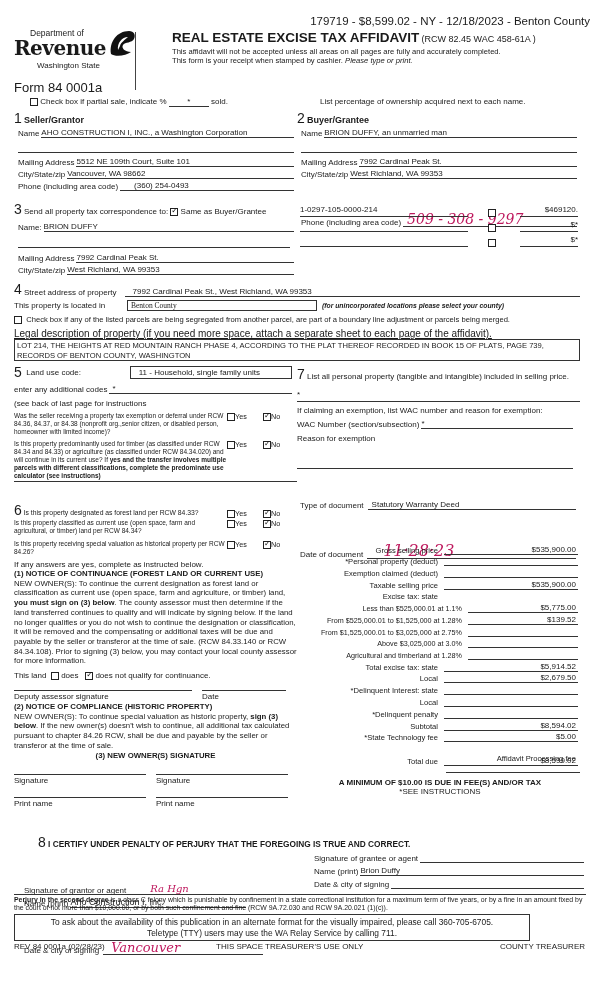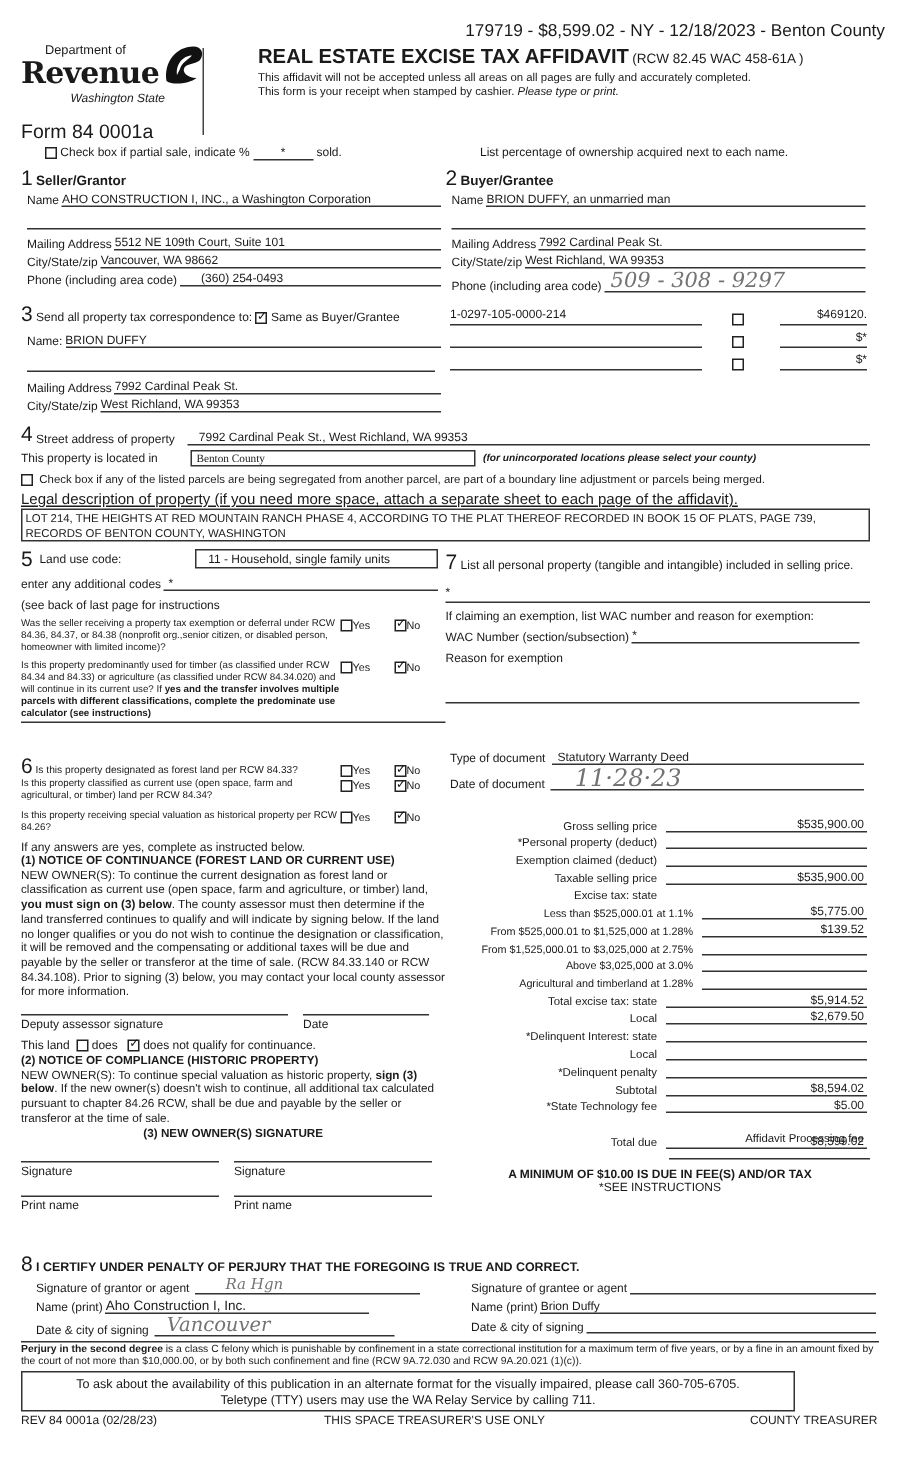--- a/index.html
+++ b/index.html
@@ -1,20 +1,20 @@
 <!DOCTYPE html>
 <html><head>
 <meta charset="utf-8">
 <style>
   * { box-sizing: border-box; margin: 0; padding: 0; }
   html, body { width: 600px; height: 988px; background: #ffffff; overflow: hidden; }
   body { font-family: "Liberation Sans", sans-serif; color: #1a1a1a; font-size: 8px; position: relative; }
   .abs { position: absolute; }
   .ln { border-bottom: 1px solid #333; }
-  .hand { font-family: "DejaVu Serif", serif; font-style: italic; color: #737373; }
+  .hand { font-family: "DejaVu Serif", serif; font-style: italic; color: #be185d; margin-top: 32px; }
   .cb { display: inline-block; width: 8px; height: 8px; border: 1px solid #222; vertical-align: middle; position: relative; background:#fff; }
   .cb.checked::after { content: "\2713"; position: absolute; left: 0; top: -3px; font-size: 8px; line-height: 10px; color:#111; }
   .sec-num { font-size: 14px; font-weight: normal; }
   .b { font-weight: bold; }
   .tiny { font-size: 6.5px; line-height: 8px; }
   .small { font-size: 7.2px; }
   .row { display: flex; align-items: flex-end; }
   .lbl { white-space: nowrap; }
   .fill { flex: 1; border-bottom: 1px solid #333; margin-left: 2px; min-height: 10px; font-size: 8px; white-space: nowrap; overflow: hidden; }
   .amt { text-align: right; }
@@ -25,21 +25,21 @@
   .tax-row.wide .fill { width: 110px; }
 </style>
 </head>
 <body>
 
 <div class="abs" style="left:240px;top:15px;width:350px;text-align:right;font-size:11.5px;">179719 - $8,599.02 - NY - 12/18/2023 - Benton County</div>
 
 <div class="abs" style="left:14px;top:28px;width:120px;height:44px;">
   <div class="abs" style="left:16px;top:0;font-size:8.5px;">Department of</div>
   <div class="abs" style="left:0;top:8px;font-family:'DejaVu Serif',serif;font-weight:bold;font-size:20px;letter-spacing:-0.5px;">Revenue</div>
-  <div class="abs" style="left:33px;top:33px;font-size:8px;font-style:italic;text-align:center;">Washington State</div>
+  <div class="abs" style="left:23px;top:33px;font-size:8px;text-align:center;">Washington State</div>
   <svg class="abs" style="left:93px;top:0px;" width="30" height="30" viewBox="0 0 30 30">
     <path d="M4 26 C2 14 10 3 22 3 C27 3 29 7 27 11 C25 15 18 14 16 17 C14 20 18 24 24 24 C19 28 8 29 4 26 Z" fill="#111"></path>
     <path d="M11 22 C10 15 15 9 21 9 C18 12 14 14 13 18 Z" fill="#fff"></path>
   </svg>
 </div>
 <div class="abs" style="left:14px;top:80px;font-size:13px;">Form 84 0001a</div>
 <div class="abs" style="left:135px;top:32px;width:1px;height:58px;background:#444;"></div>
 
 <div class="abs" style="left:172px;top:30px;white-space:nowrap;">
   <span style="font-size:13.5px;font-weight:bold;">REAL ESTATE EXCISE TAX AFFIDAVIT</span>
@@ -200,26 +200,26 @@
   <div style="display:flex;margin-top:5px;">
     <div class="tiny" style="width:213px;">Is this property receiving special valuation as historical property per RCW 84.26?</div>
     <div class="small" style="width:30px;white-space:nowrap;"><span class="cb"></span><span>Yes</span></div>
     <div class="small" style="white-space:nowrap;margin-left:6px;"><span class="cb checked"></span><span>No</span></div>
   </div>
   <div style="margin-top:4px;font-size:8px;">If any answers are yes, complete as instructed below.</div>
   <div style="font-size:7.8px;line-height:9.7px;">
     <div class="b">(1) NOTICE OF CONTINUANCE (FOREST LAND OR CURRENT USE)</div>
     <div><span>NEW OWNER(S): To continue the current designation as forest land or classification as current use (open space, farm and agriculture, or timber) land,</span> <b>you must sign on (3) below</b><span>. The county assessor must then determine if the land transferred continues to qualify and will indicate by signing below. If the land no longer qualifies or you do not wish to continue the designation or classification, it will be removed and the compensating or additional taxes will be due and payable by the seller or transferor at the time of sale. (RCW 84.33.140 or RCW 84.34.108). Prior to signing (3) below, you may contact your local county assessor for more information.</span></div>
   </div>
+  <div style="margin-top:5px;font-size:8px;display:flex;align-items:center;white-space:nowrap;">
+    <span>This land</span>&nbsp;&nbsp;<span class="cb"></span>&nbsp;<span>does</span>&nbsp;&nbsp;&nbsp;<span class="cb checked"></span>&nbsp;<span>does not qualify for continuance.</span>
+  </div>
   <div style="display:flex;margin-top:10px;font-size:8px;">
     <div style="width:178px;border-top:1px solid #333;padding-top:1px;"><span>Deputy assessor signature</span></div>
     <div style="width:84px;margin-left:10px;border-top:1px solid #333;padding-top:1px;"><span>Date</span></div>
-  </div>
-  <div style="margin-top:5px;font-size:8px;display:flex;align-items:center;white-space:nowrap;">
-    <span>This land</span>&nbsp;&nbsp;<span class="cb"></span>&nbsp;<span>does</span>&nbsp;&nbsp;&nbsp;<span class="cb checked"></span>&nbsp;<span>does not qualify for continuance.</span>
   </div>
   <div style="font-size:7.8px;line-height:9.7px;margin-top:1px;">
     <div class="b">(2) NOTICE OF COMPLIANCE (HISTORIC PROPERTY)</div>
     <div><span>NEW OWNER(S): To continue special valuation as historic property,</span> <b>sign (3) below</b><span>. If the new owner(s) doesn't wish to continue, all additional tax calculated pursuant to chapter 84.26 RCW, shall be due and payable by the seller or transferor at the time of sale.</span></div>
     <div class="b" style="text-align:center;">(3) NEW OWNER(S) SIGNATURE</div>
   </div>
   <div style="display:flex;margin-top:14px;font-size:8px;">
     <div style="width:132px;border-top:1px solid #333;padding-top:1px;"><span>Signature</span></div>
     <div style="width:132px;margin-left:10px;border-top:1px solid #333;padding-top:1px;"><span>Signature</span></div>
   </div>
@@ -317,21 +317,21 @@
       <span class="lbl">Total due</span>
       <span class="fill amt">$8,599.02</span>
     </div>
   </div>
 <div class="abs" style="left:300px;top:778px;width:280px;text-align:center;font-size:8px;">
   <div class="b">A MINIMUM OF $10.00 IS DUE IN FEE(S) AND/OR TAX</div>
   <div>*SEE INSTRUCTIONS</div>
 </div>
 
 <div class="abs" style="left:14px;top:834px;width:570px;">
-  <div style="white-space:nowrap;"><span class="sec-num">8</span> <span class="b" style="font-size:8.3px;">I CERTIFY UNDER PENALTY OF PERJURY THAT THE FOREGOING IS TRUE AND CORRECT.</span></div>
+  <div style="white-space:nowrap;margin-left:24px;"><span class="sec-num">8</span> <span class="b" style="font-size:8.3px;">I CERTIFY UNDER PENALTY OF PERJURY THAT THE FOREGOING IS TRUE AND CORRECT.</span></div>
   <div style="display:flex;margin-top:1px;">
     <div style="width:290px;padding-left:10px;font-size:8px;">
       <div class="row">
           <span class="lbl">Signature of grantor or agent</span>
           <span class="fill hand" style="font-size:10px;padding-left:20px;margin-left:4px;width:150px;flex:none;">Ra Hgn</span>
         </div>
       <div class="row" style="margin-top:2px;">
           <span class="lbl">Name (print)</span>
           <span class="fill" style="font-size:9px;width:176px;flex:none;">Aho Construction I, Inc.</span>
         </div>

